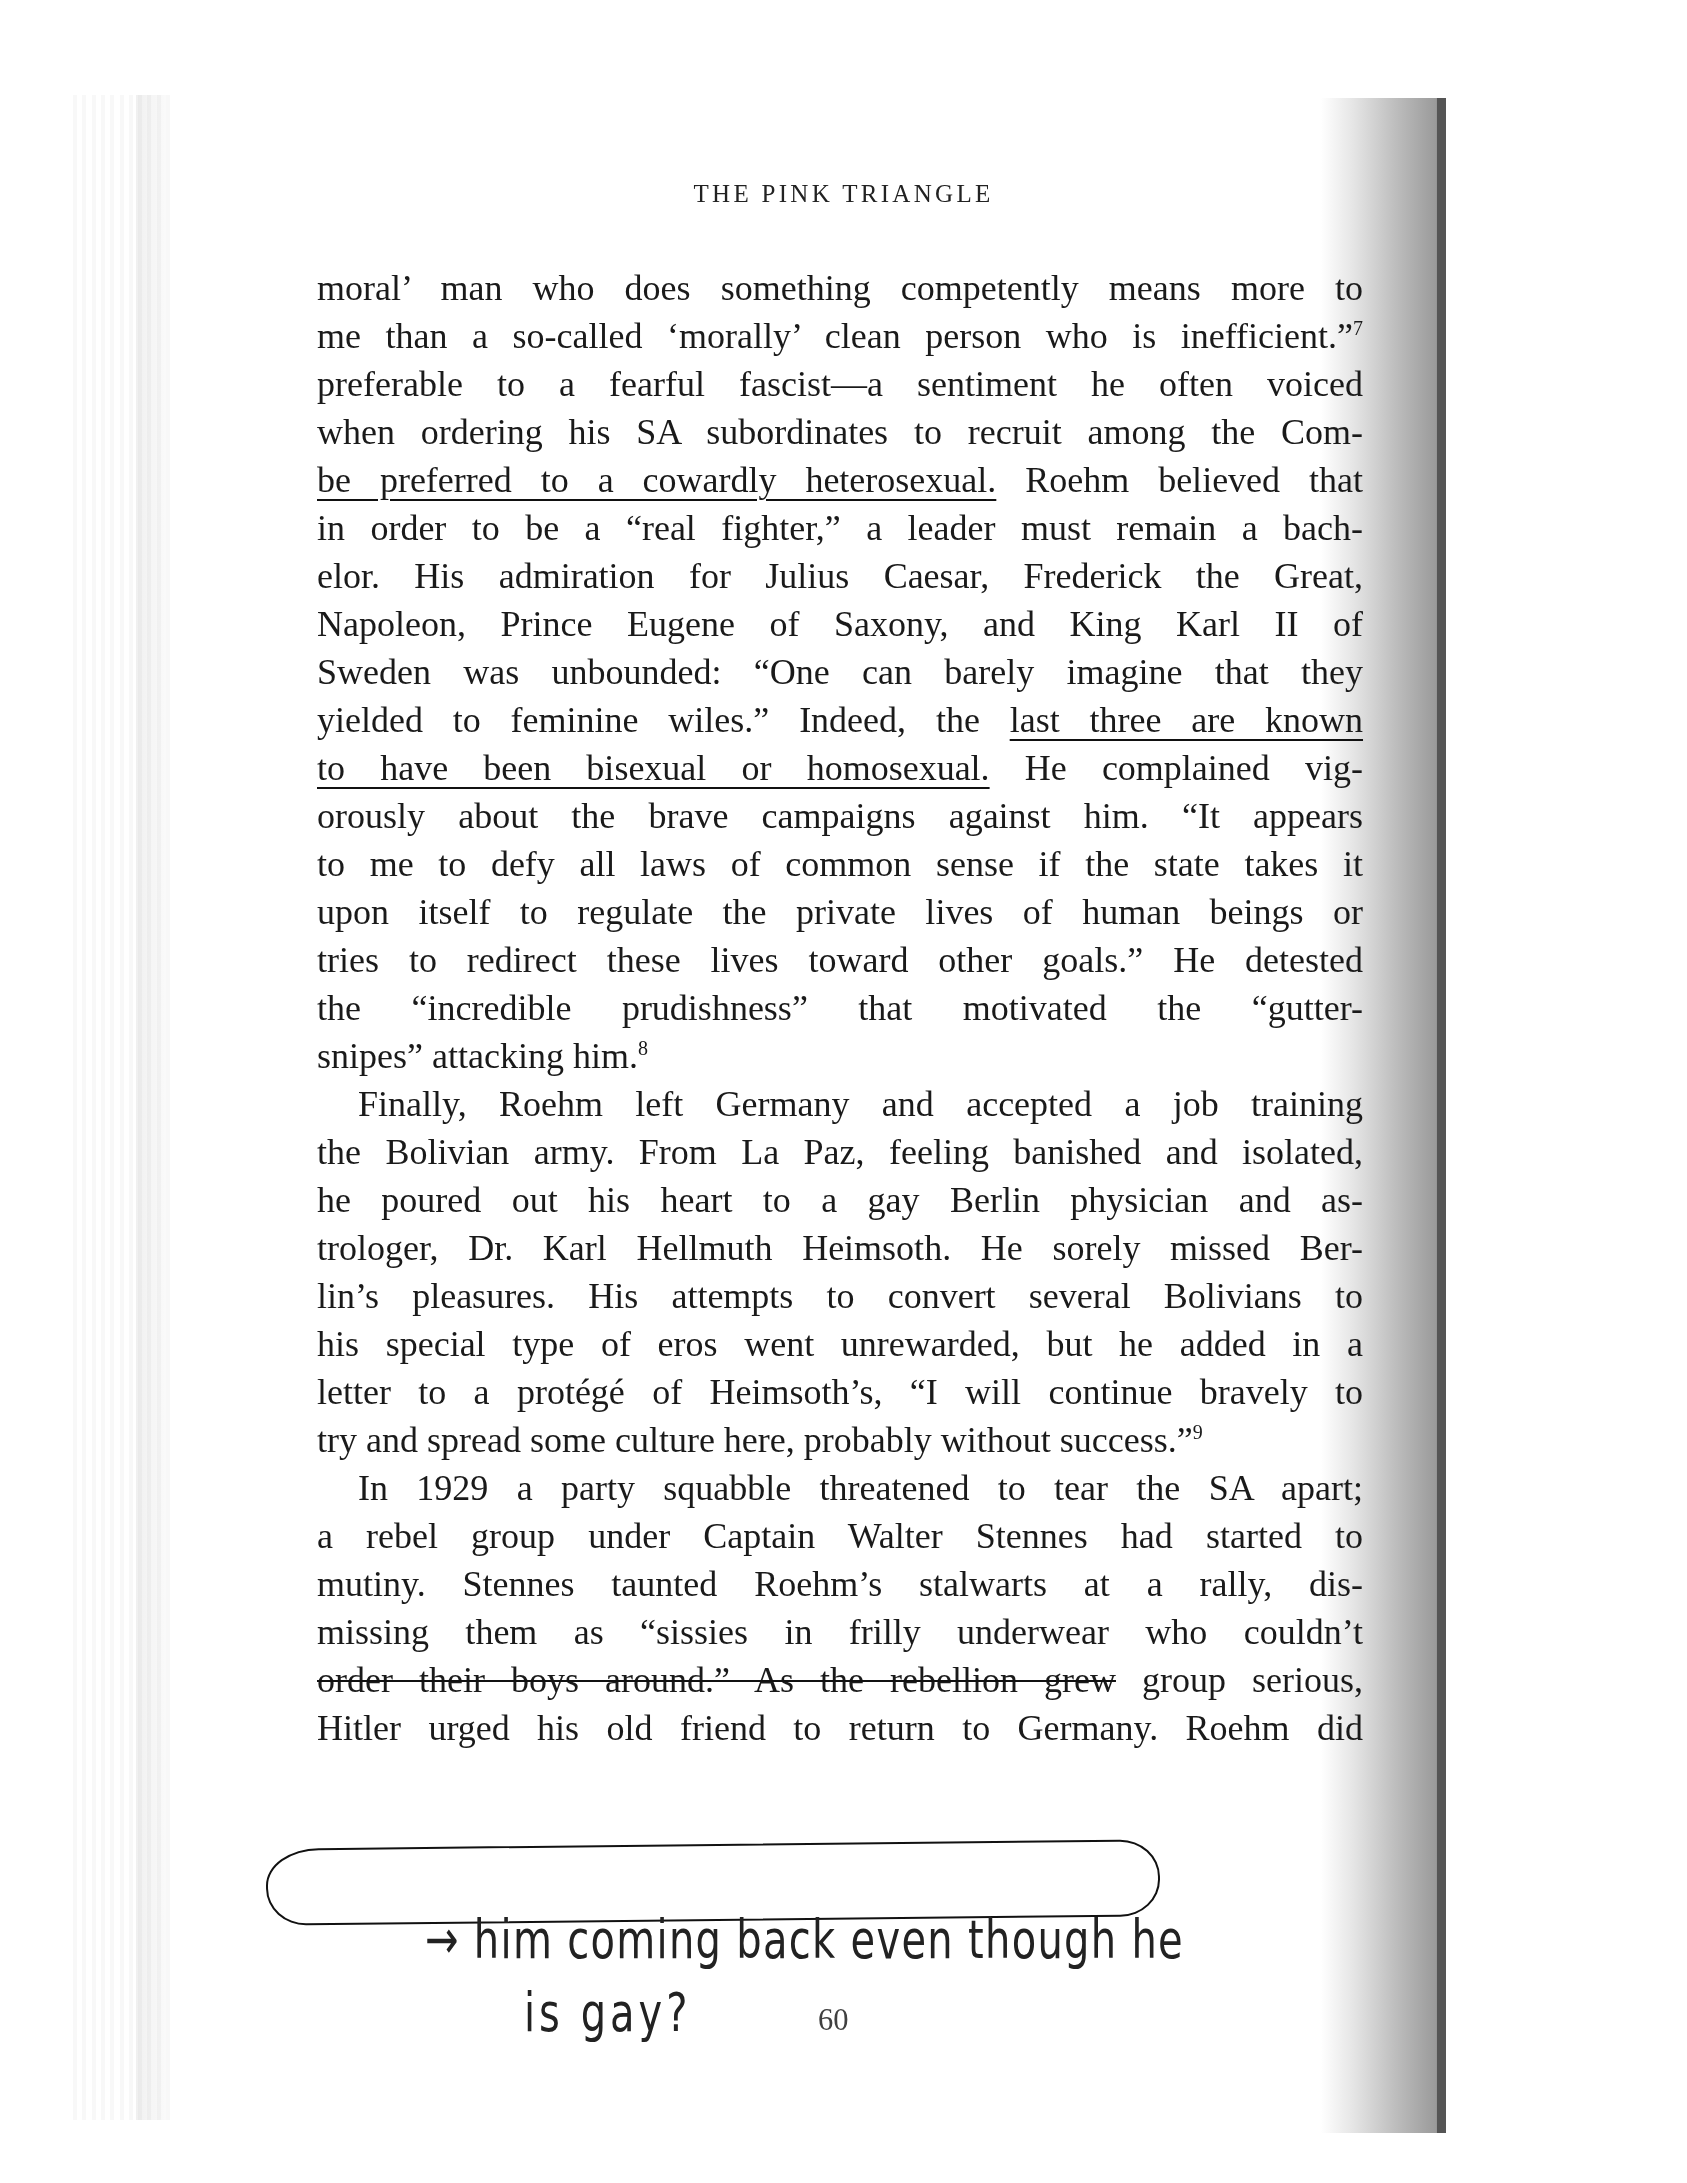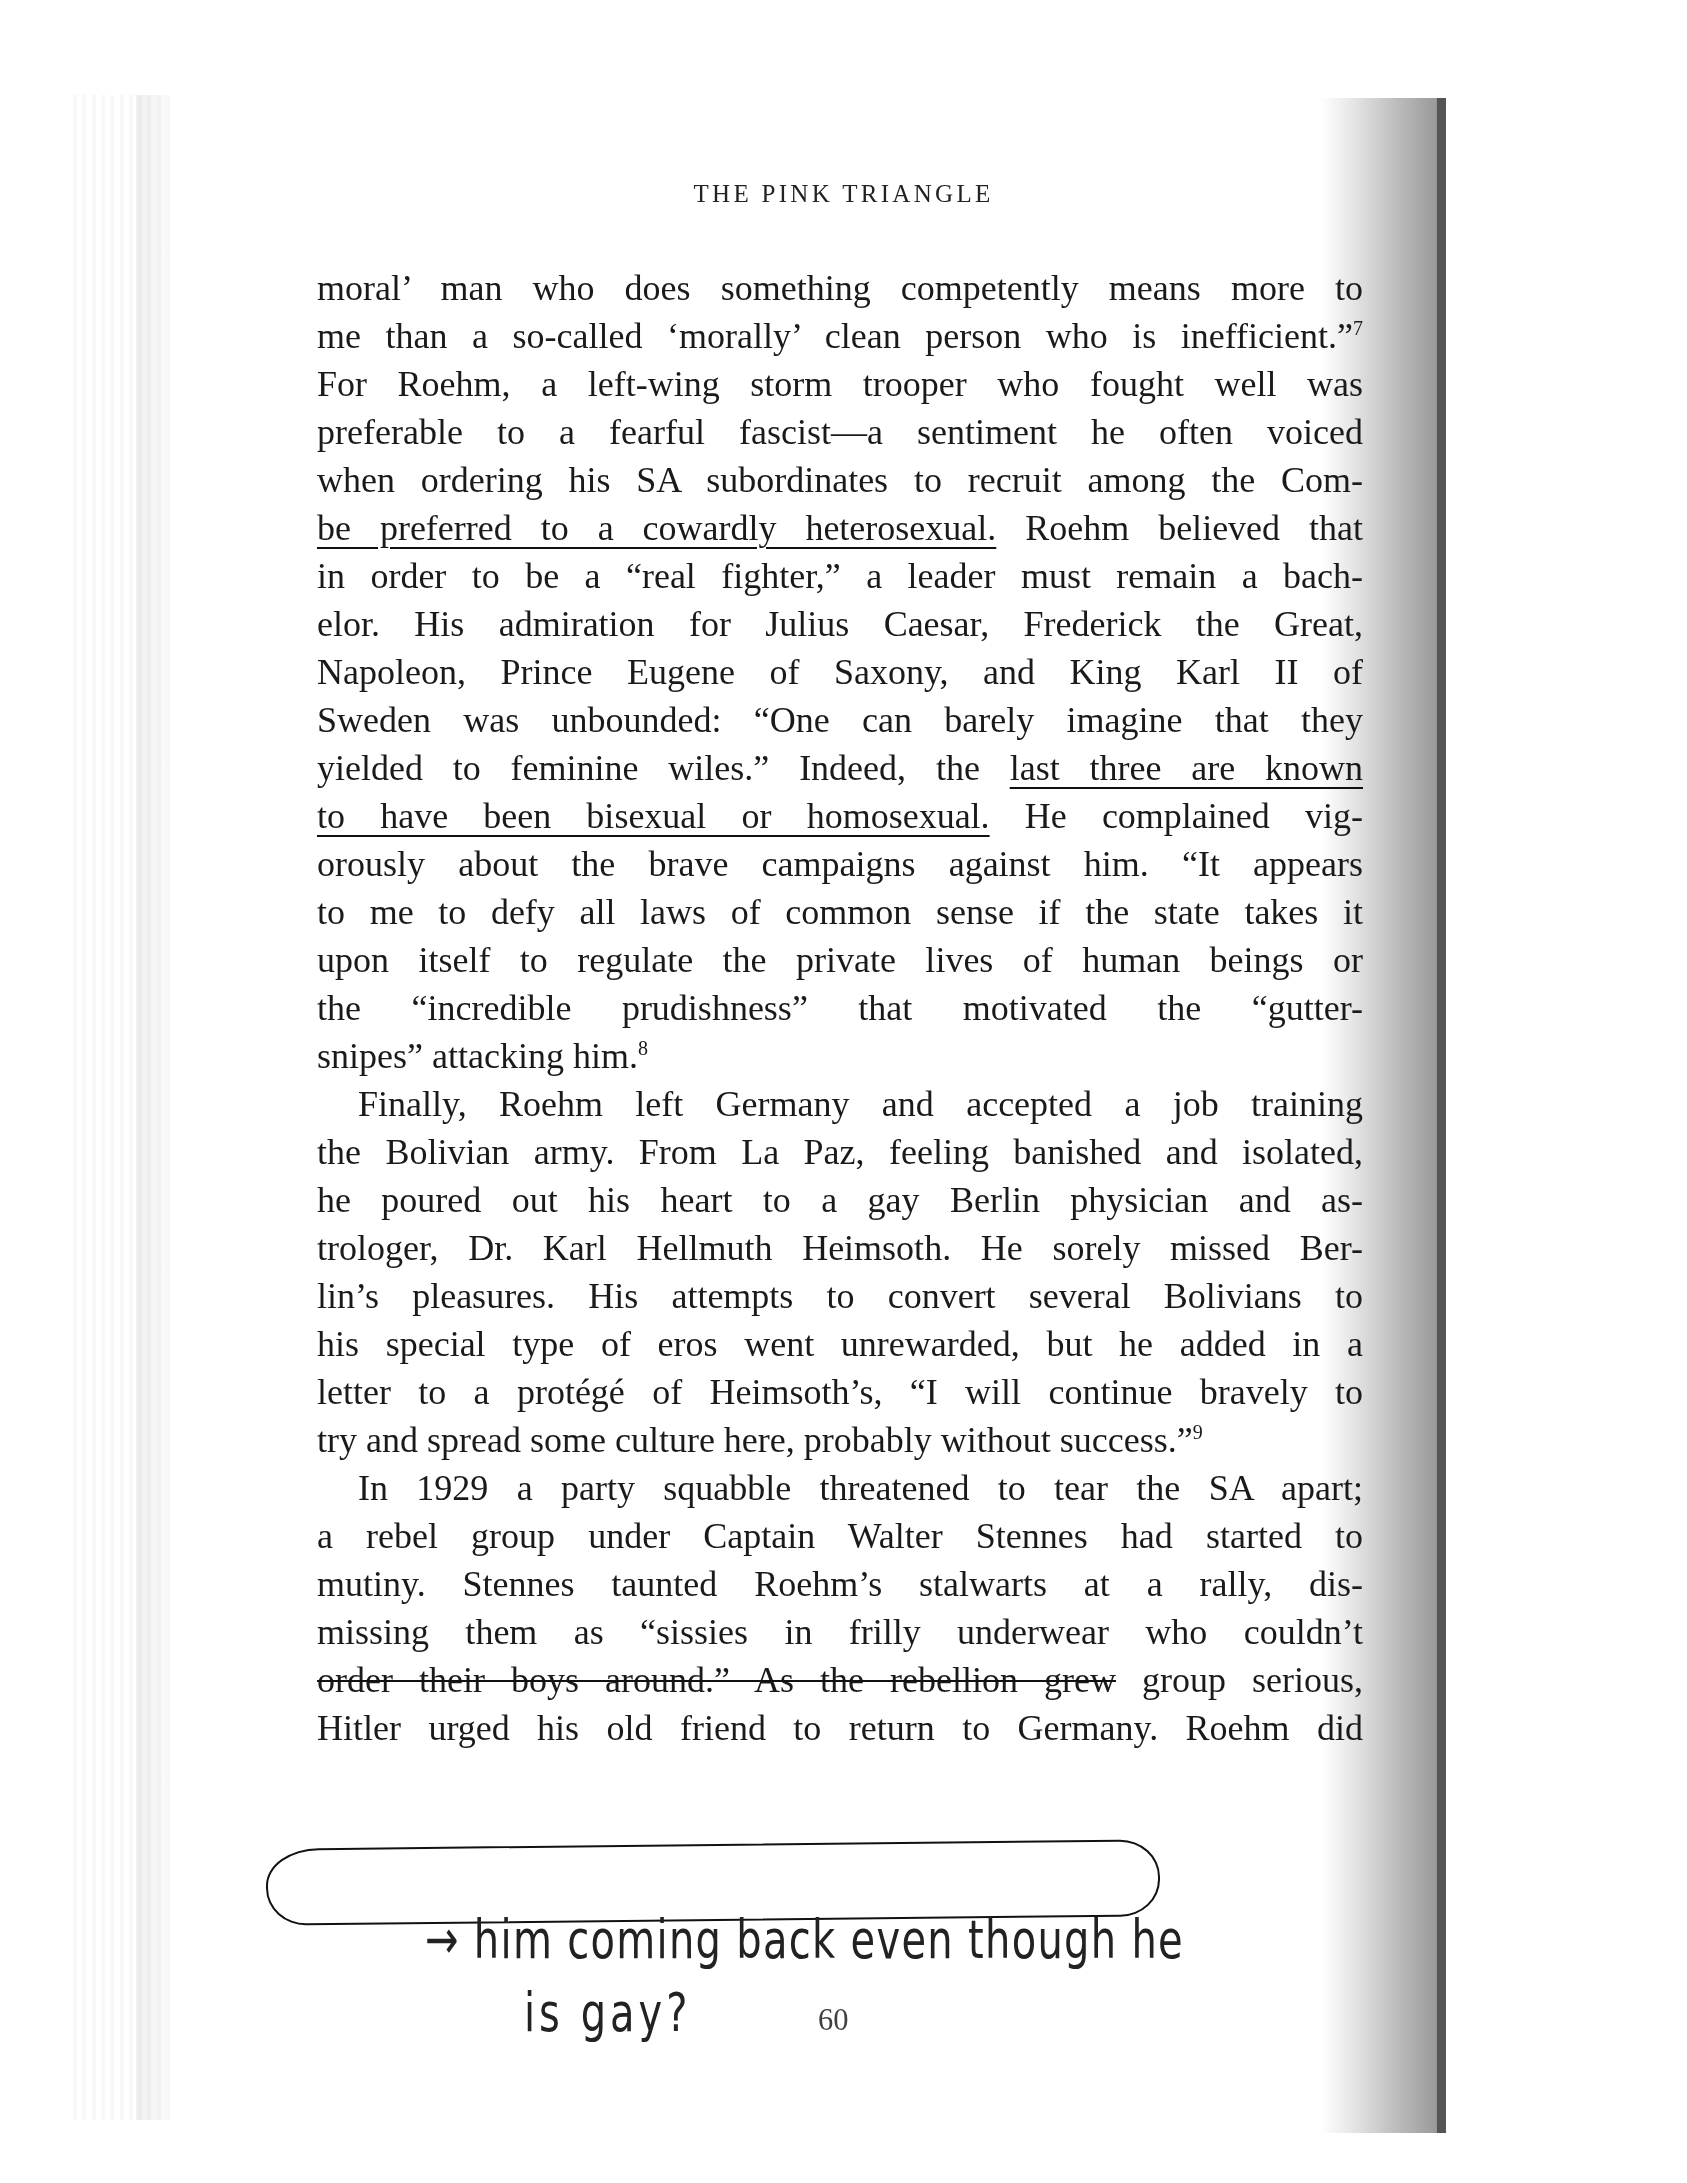--- a/index.html
+++ b/index.html
@@ -38,33 +38,33 @@
 <div class="scan-left"></div>
 <div class="scan-left2"></div>
 <div class="gutter"></div>
 <div class="gutter-tail"></div>
 
 <div class="running-head">THE PINK TRIANGLE</div>
 
 <div class="body-text" id="body-text">
     <div class="line"><span>moral’ man who does something competently means more to</span></div>
     <div class="line"><span>me than a so-called ‘morally’ clean person who is inefficient.”</span><sup>7</sup></div>
-    <div class="line"><span>For Roehm, a left-wing storm trooper who fought well was</span></div>
     <div class="line"><span>preferable to a fearful fascist—a sentiment he often voiced</span></div>
     <div class="line"><span>when ordering his SA subordinates to recruit among the Com-</span></div>
     <div class="line"><span class="u">be preferred to a cowardly heterosexual.</span><span> Roehm believed that</span></div>
     <div class="line"><span>in order to be a “real fighter,” a leader must remain a bach-</span></div>
     <div class="line"><span>elor. His admiration for Julius Caesar, Frederick the Great,</span></div>
     <div class="line"><span>Napoleon, Prince Eugene of Saxony, and King Karl II of</span></div>
     <div class="line"><span>Sweden was unbounded: “One can barely imagine that they</span></div>
     <div class="line"><span>yielded to feminine wiles.” Indeed, the </span><span class="u">last three are known</span></div>
     <div class="line"><span class="u">to have been bisexual or homosexual.</span><span> He complained vig-</span></div>
     <div class="line"><span>orously about the brave campaigns against him. “It appears</span></div>
     <div class="line"><span>to me to defy all laws of common sense if the state takes it</span></div>
     <div class="line"><span>upon itself to regulate the private lives of human beings or</span></div>
+    <div class="line"><span>tries to redirect these lives toward other goals.” He detested</span></div>
     <div class="line"><span>the “incredible prudishness” that motivated the “gutter-</span></div>
     <div class="line last"><span>snipes” attacking him.</span><sup>8</sup></div>
     <div class="line indent"><span>Finally, Roehm left Germany and accepted a job training</span></div>
     <div class="line"><span>the Bolivian army. From La Paz, feeling banished and isolated,</span></div>
     <div class="line"><span>he poured out his heart to a gay Berlin physician and as-</span></div>
     <div class="line"><span>trologer, Dr. Karl Hellmuth Heimsoth. He sorely missed Ber-</span></div>
     <div class="line"><span>lin’s pleasures. His attempts to convert several Bolivians to</span></div>
     <div class="line"><span>his special type of eros went unrewarded, but he added in a</span></div>
     <div class="line"><span>letter to a protégé of Heimsoth’s, “I will continue bravely to</span></div>
     <div class="line last"><span>try and spread some culture here, probably without success.”</span><sup>9</sup></div>

